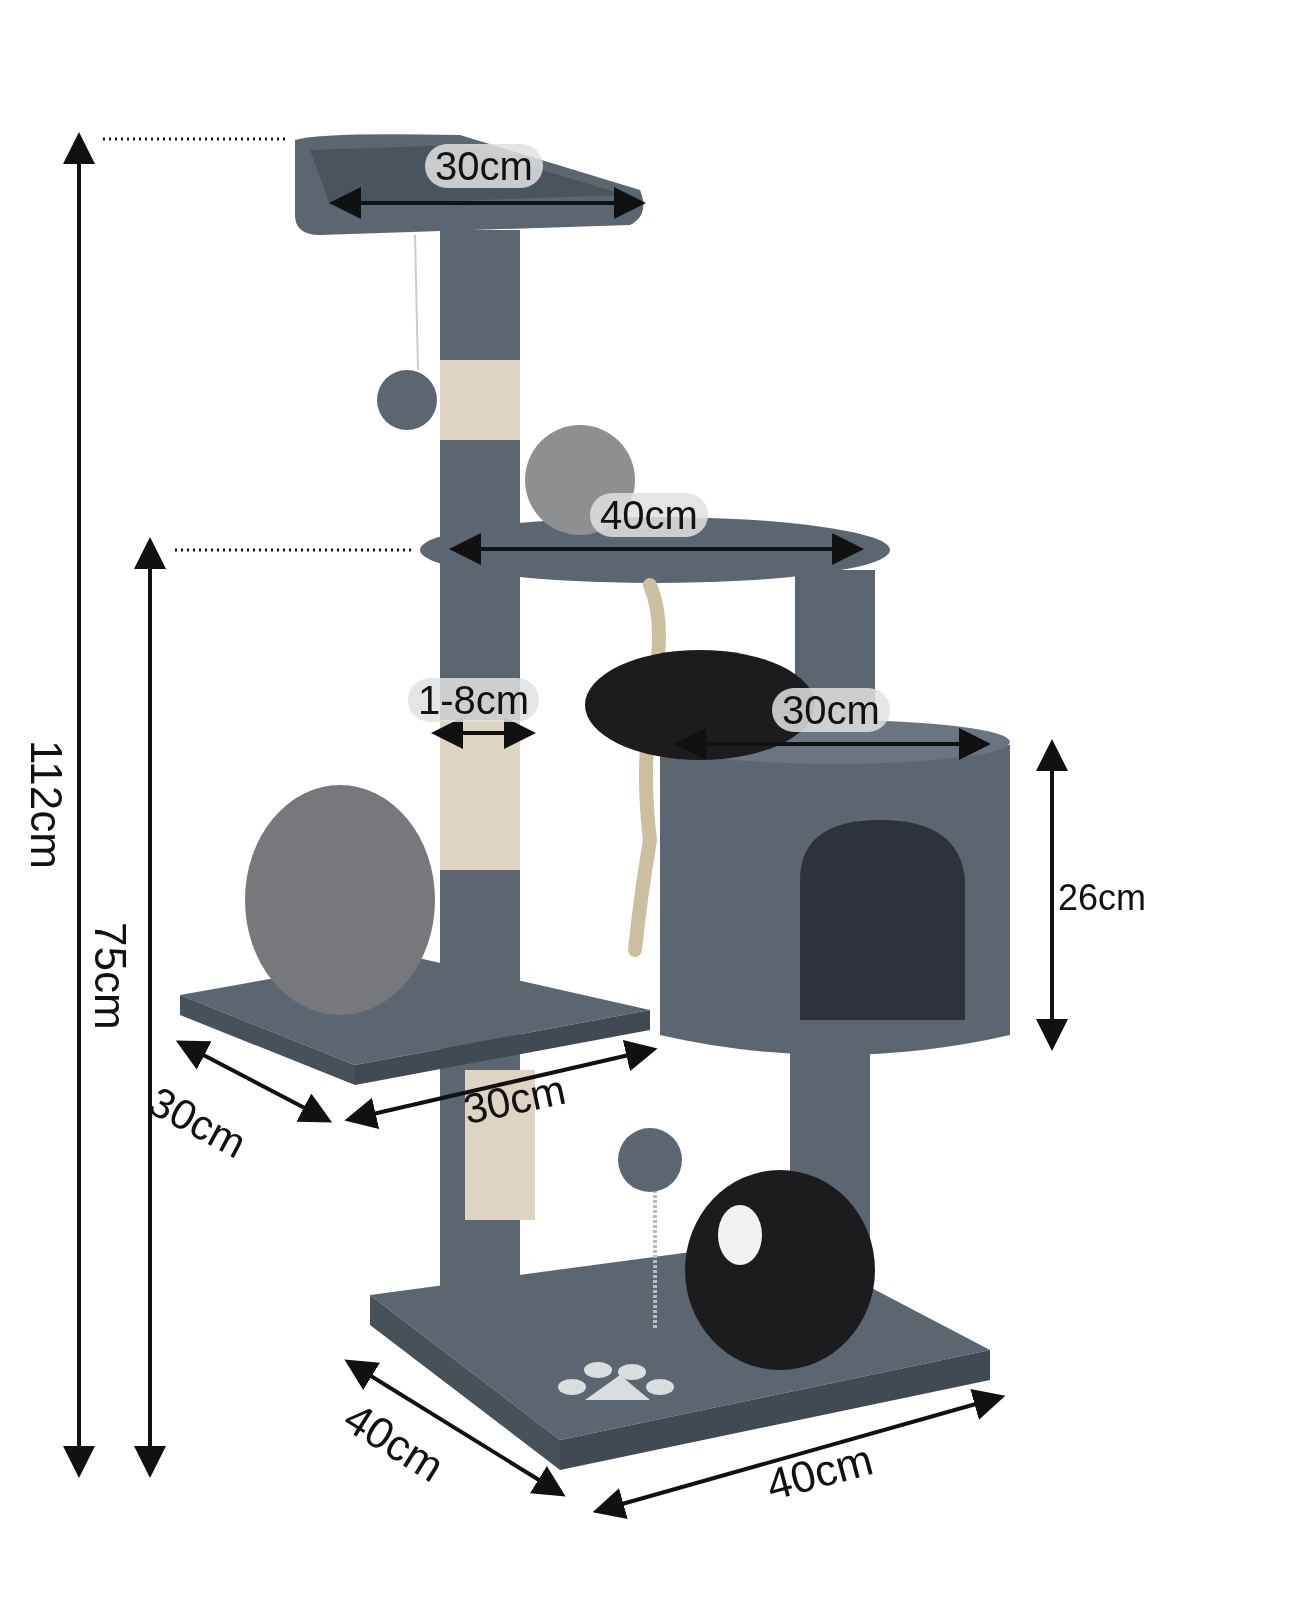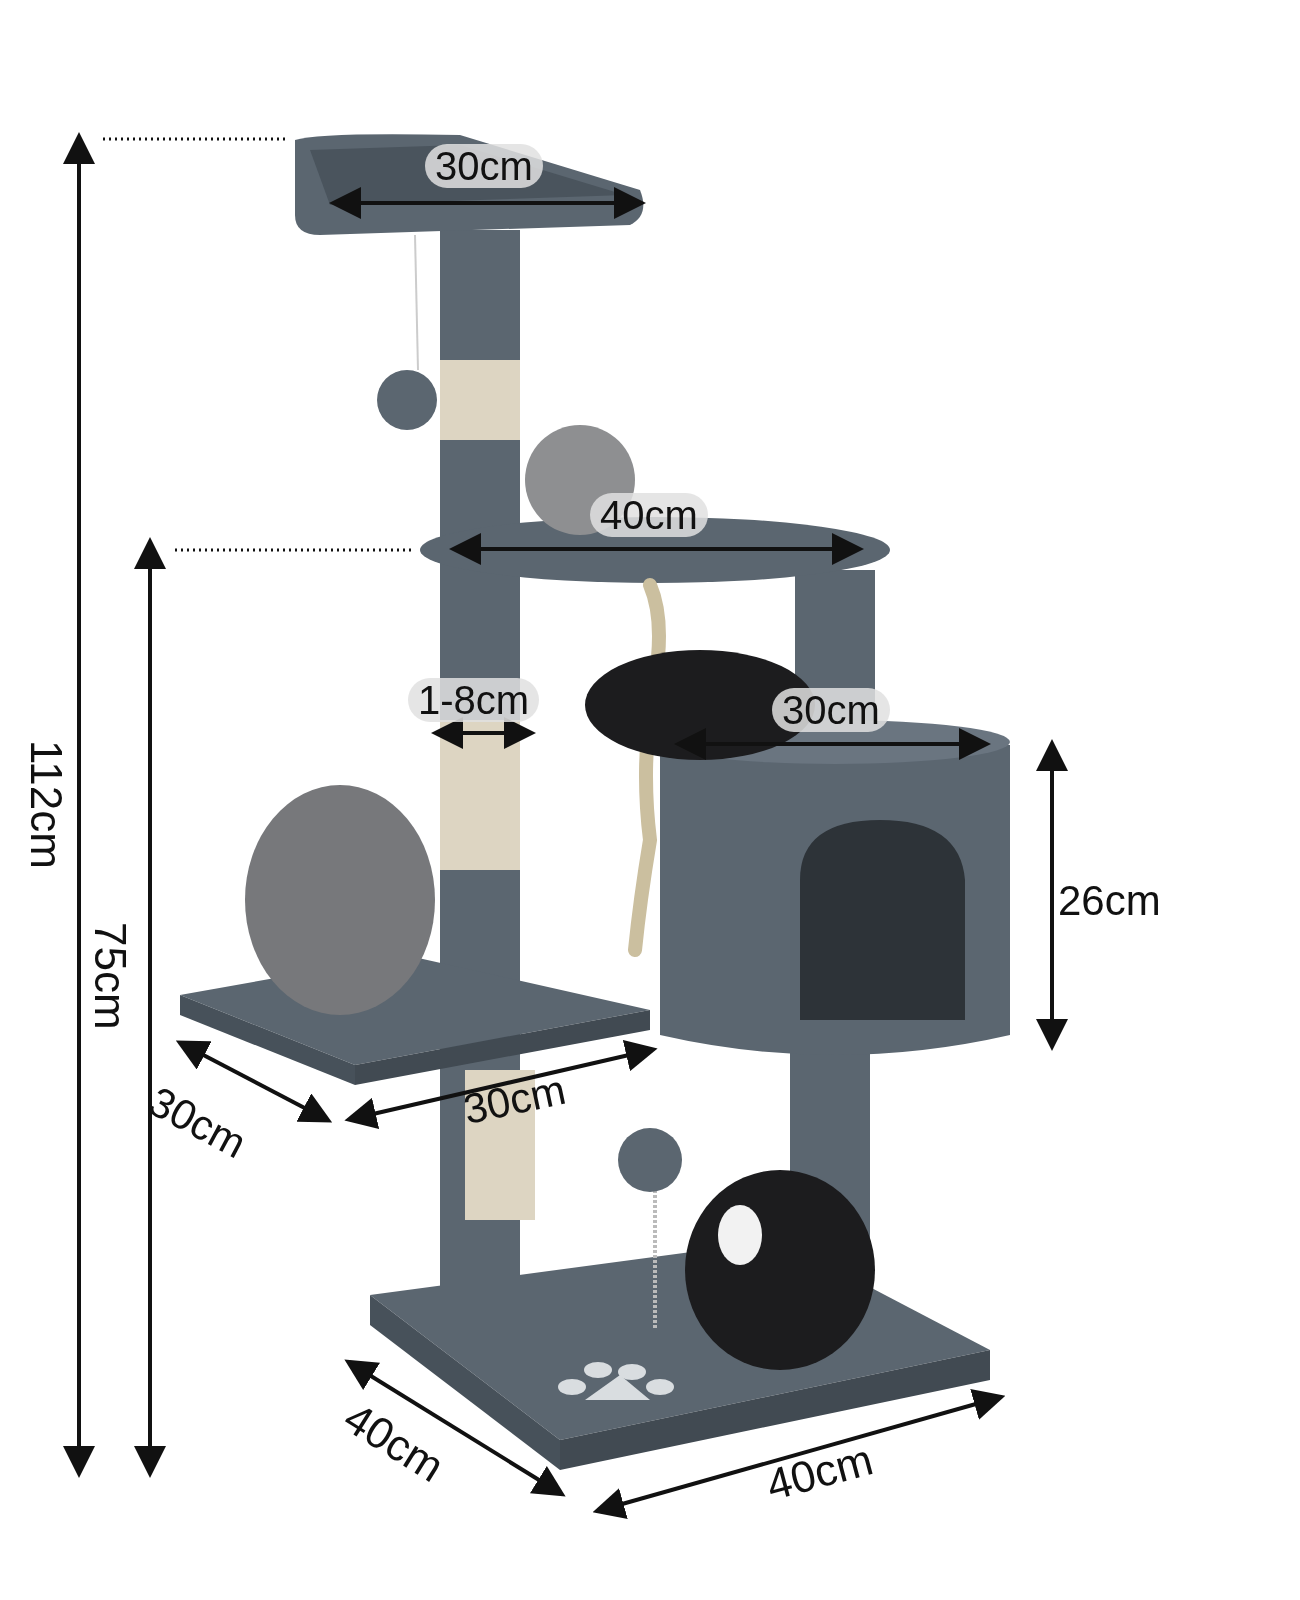--- a/index.html
+++ b/index.html
@@ -101,20 +101,20 @@
     <g stroke="#111" stroke-width="3" stroke-dasharray="2 4">
       <line x1="103" y1="139" x2="285" y2="139"></line>
       <line x1="175" y1="550" x2="415" y2="550"></line>
     </g>
   </svg>
 
   <span class="lbl pill" style="left:425px; top:144px; font-size:40px;">30cm</span>
   <span class="lbl pill" style="left:590px; top:493px; font-size:40px;">40cm</span>
   <span class="lbl pill" style="left:408px; top:678px; font-size:40px;">1-8cm</span>
   <span class="lbl pill" style="left:772px; top:688px; font-size:40px;">30cm</span>
-  <span class="lbl" style="left:1058px; top:880px; font-size:42px;text-align:right;">26cm</span>
+  <span class="lbl" style="left:1058px; top:880px; font-size:36px;text-align:right;">26cm</span>
   <span class="lbl" style="left:162px; top:1080px; font-size:42px; transform:rotate(28deg); transform-origin:left top;">30cm</span>
   <span class="lbl" style="left:460px; top:1090px; font-size:42px; transform:rotate(-12deg); transform-origin:left top;">30cm</span>
   <span class="lbl" style="left:360px; top:1395px; font-size:44px; transform:rotate(32deg); transform-origin:left top;">40cm</span>
   <span class="lbl" style="left:762px; top:1465px; font-size:44px; transform:rotate(-15deg); transform-origin:left top;">40cm</span>
   <span class="lbl" style="left:68px; top:740px; font-size:44px; transform:rotate(90deg); transform-origin:left top;">112cm</span>
   <span class="lbl" style="left:132px; top:922px; font-size:44px; transform:rotate(90deg); transform-origin:left top;">75cm</span>
 </div>
 
 </body></html>

